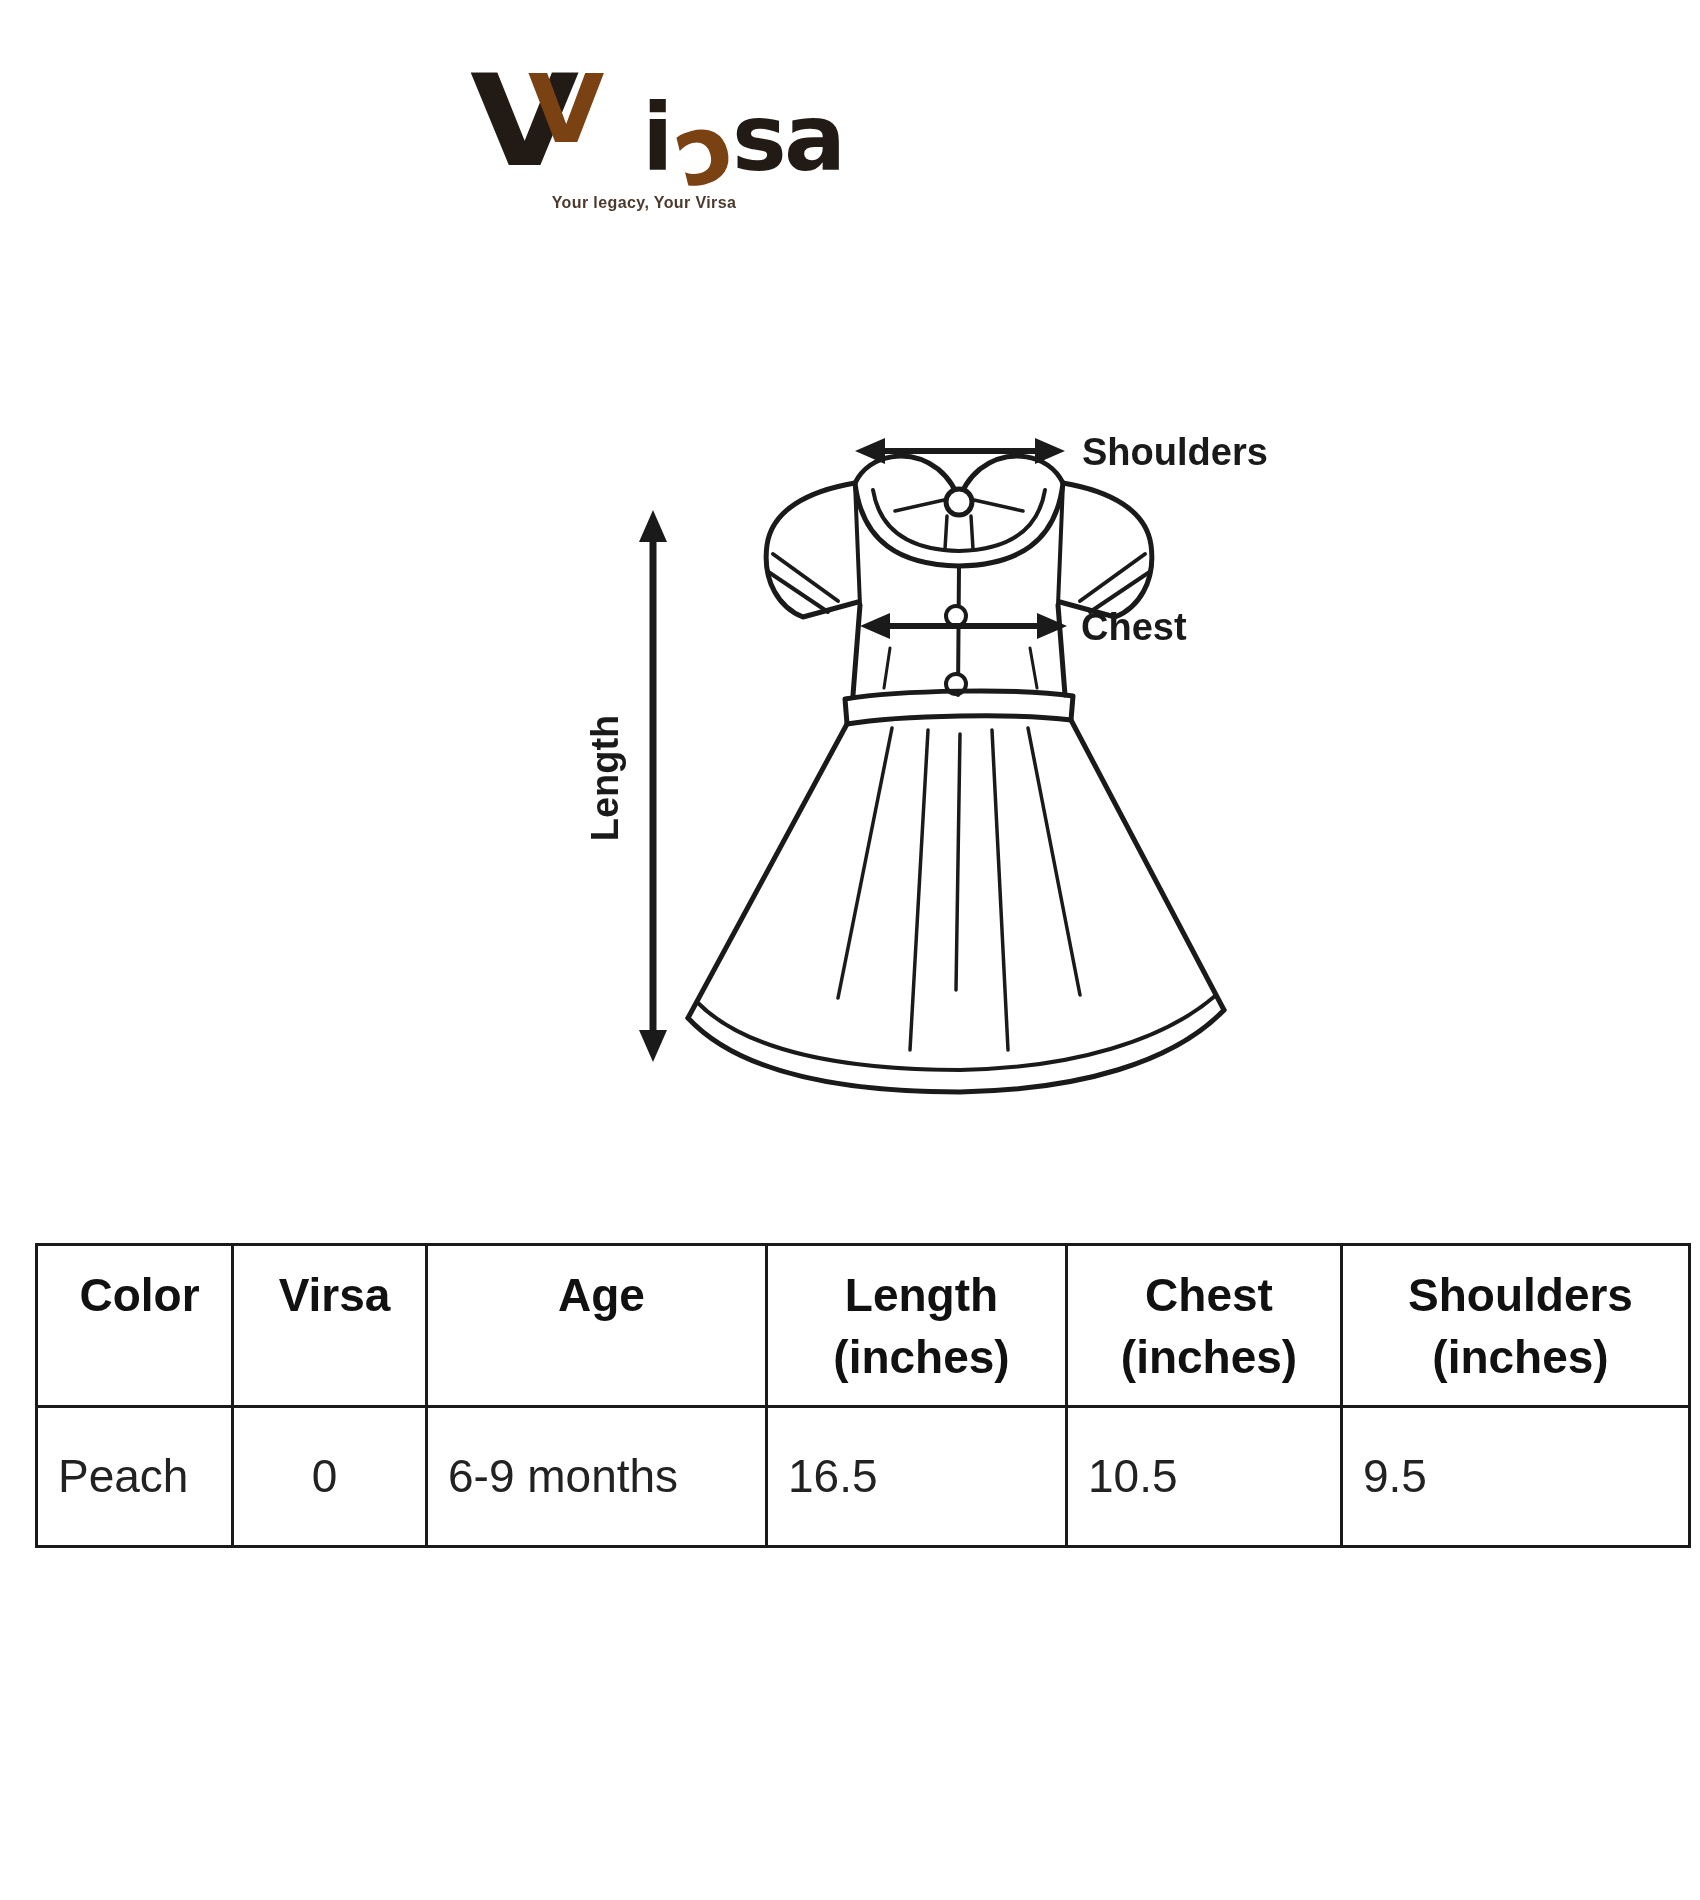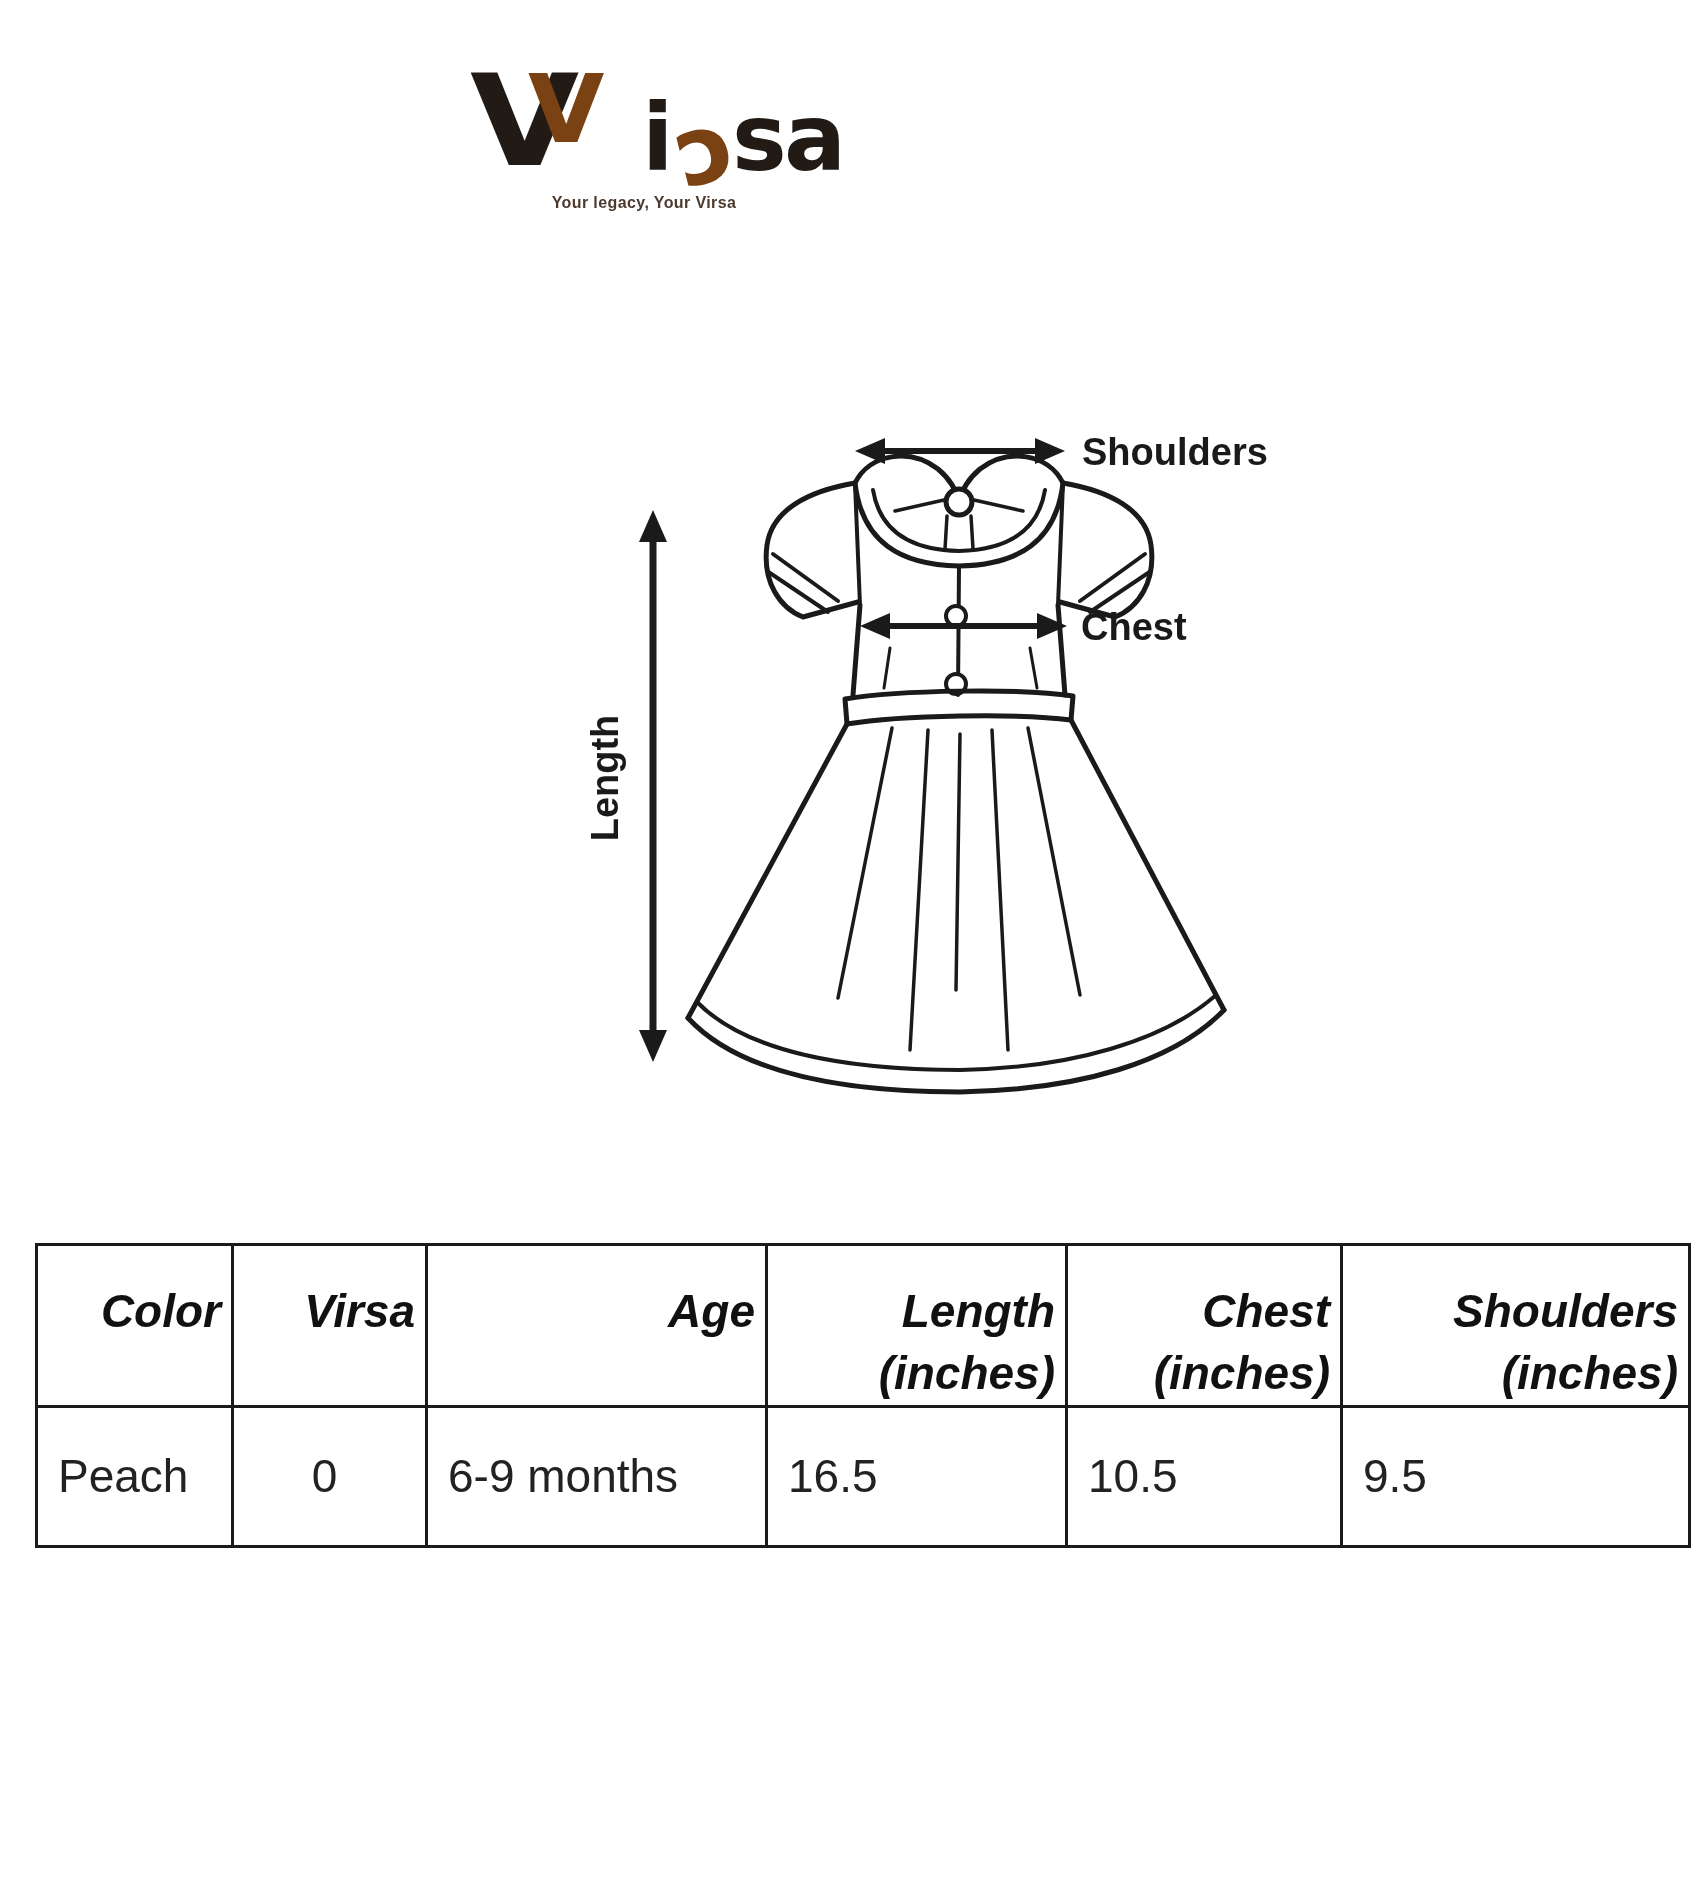--- a/index.html
+++ b/index.html
@@ -25,22 +25,22 @@
   
   table.size-chart{
     position:absolute;left:35px;top:1243px;width:1653px;
     border-collapse:collapse;table-layout:fixed;background:#fff;
   }
   .size-chart th,.size-chart td{
     border:3px solid #1a1a1a;font-size:46px;color:#222;
     padding:0 10px 0 20px;overflow:hidden;
   }
   .size-chart th{
-    text-align:right;vertical-align:top;padding-top:34px;
-    font-weight:700;line-height:1.35;color:#111;font-style:italic;
+    text-align:center;vertical-align:top;padding-top:18px;
+    font-weight:700;line-height:1.35;color:#111;
   }
   .size-chart td{vertical-align:middle;line-height:1.25;font-weight:400;}
   .size-chart td.center{text-align:center;padding-left:0;}
   .h-unit:empty{display:none;}
   .h-label,.h-unit{display:block;}
   tr.hdr{height:162px;} tr.r1{height:140px;padding-left:33px;} tr.r2{height:140px;} tr.r3{height:165px;}
 </style>
 </head>
 <body>
 

